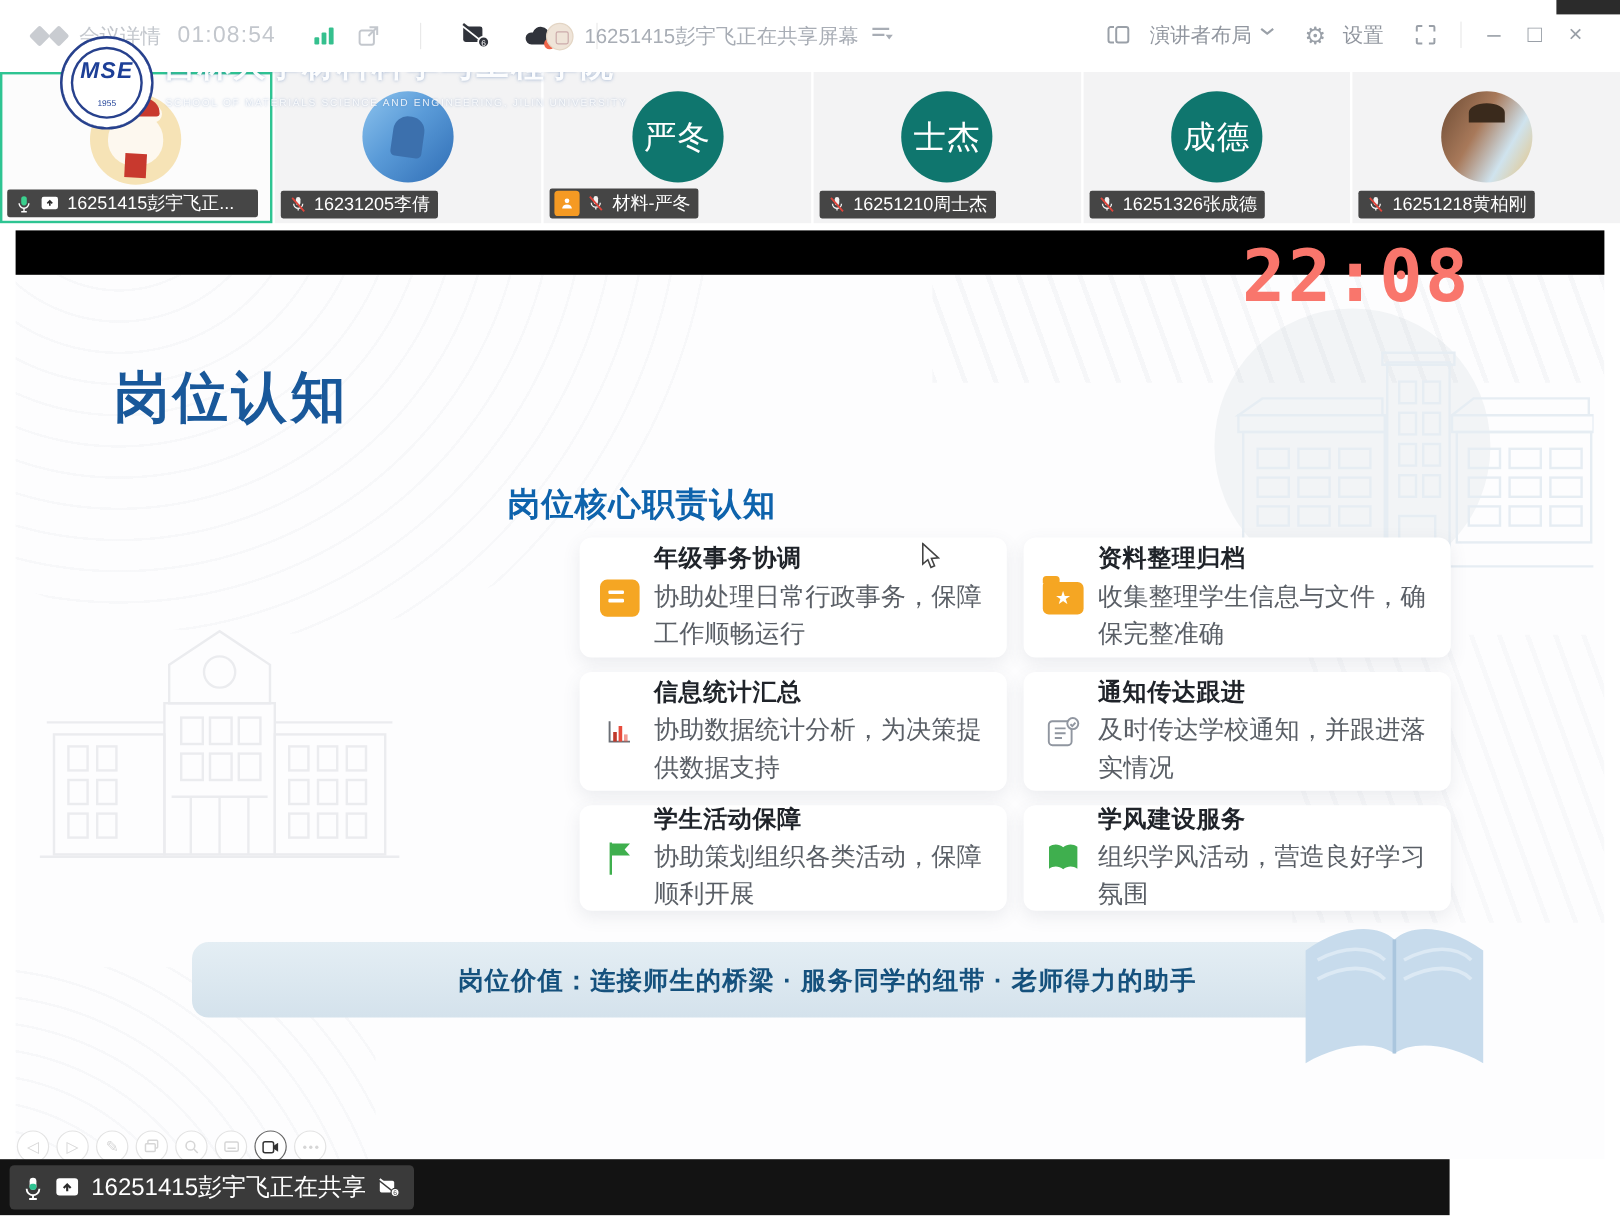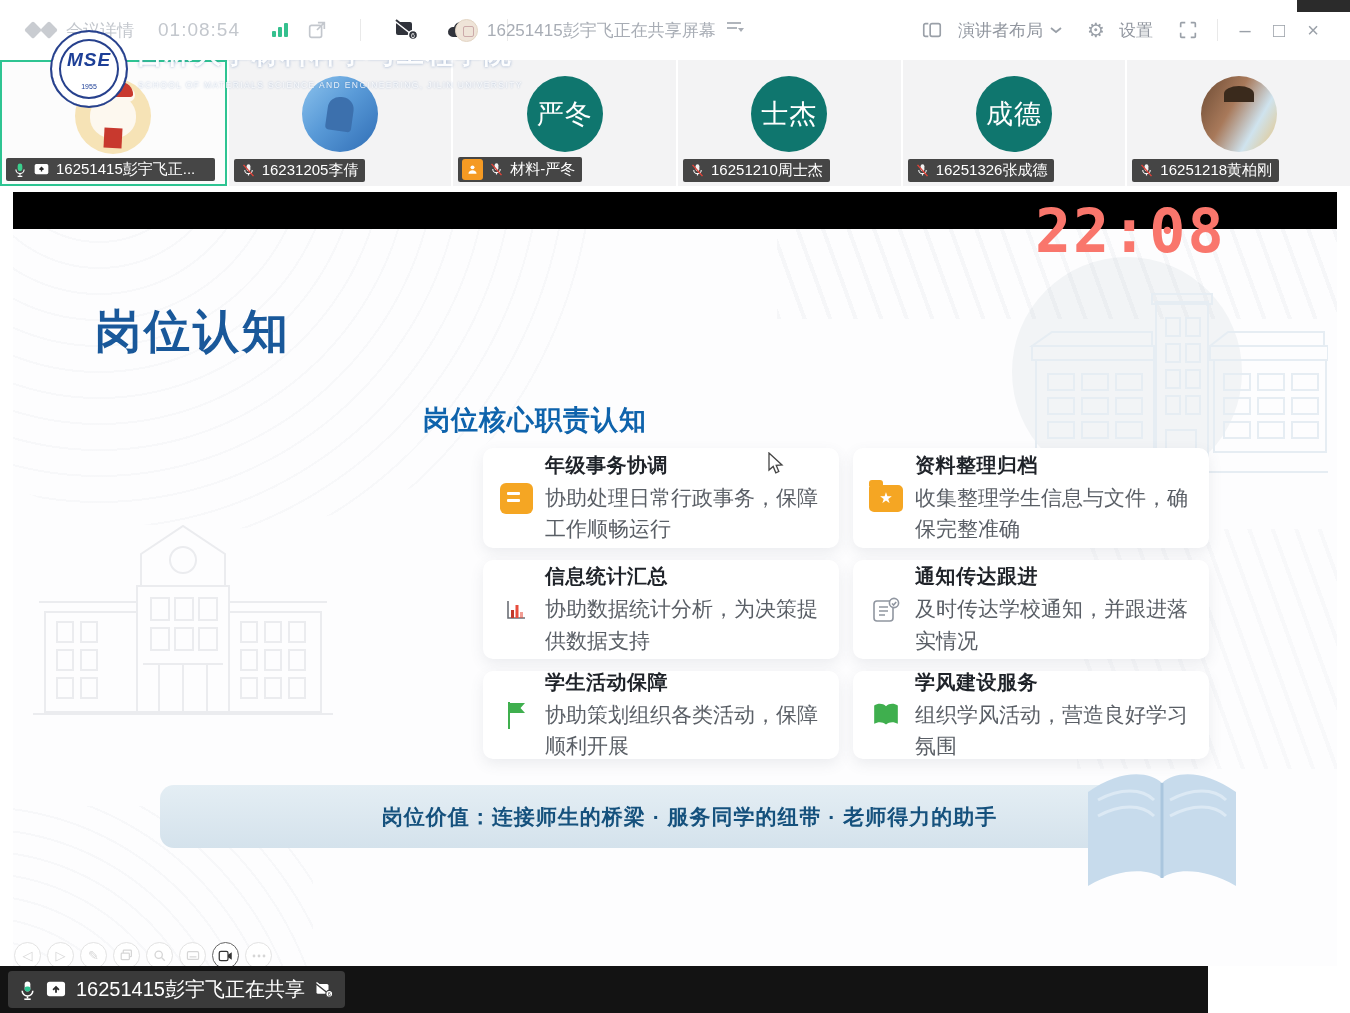--- a/index.html
+++ b/index.html
@@ -6,30 +6,30 @@
   html,body { width:1350px; height:1013px; overflow:hidden; background:#fff;
     font-family:"Liberation Sans","DejaVu Sans",sans-serif; }
   .app { position:relative; width:1350px; height:1013px; background:#fff; overflow:hidden; }
 
   
   .topbar { position:absolute; top:0; left:0; right:0; height:60px; background:#fff; display:flex; align-items:center; z-index:30; }
   .tb-left { display:flex; align-items:center; margin-left:26px; gap:10px; }
   .meet-logo { display:flex; gap:2px; }
   .meet-logo span { width:14px; height:14px; background:#c9ccd1; transform:rotate(45deg) scale(.9); border-radius:2px; display:inline-block; }
   .tb-text { color:#c3c7cd; font-size:17px; }
-  .tb-time { color:#c3c7cd; font-size:19px; margin-left:14px; letter-spacing:1px; }
+  .tb-time { color:#c3c7cd; font-size:19px; margin-left:4px; letter-spacing:1px; }
   .sig { display:flex; align-items:flex-end; gap:2px; margin-left:22px; }
   .sig i { width:4px; background:#35c08e; border-radius:1px; display:block; }
   .tb-divider { width:1px; height:22px; background:#e9e9e9; margin:0 14px; }
   .tb-icon { display:flex; align-items:center; justify-content:center; margin:0 8px; }
-  .tb-center { position:absolute; left:455px; display:flex; align-items:center; gap:9px; }
+  .tb-center { position:absolute; left:455px; display:flex; align-items:flex-end; gap:9px; }
   .mini-avatar { width:23px; height:23px; border-radius:50%; background:#efe4d8; border:1px solid #e3d5c4; position:relative; }
   .mini-avatar::after { content:""; position:absolute; left:7px; top:6px; width:9px; height:9px; border:1px solid #caa; border-radius:2px; }
   .tb-title { color:#a8adb5; font-size:17px; }
-  .tb-right { position:absolute; right:20px; display:flex; align-items:center; }
+  .tb-right { position:absolute; right:20px; display:flex; align-items:flex-start; }
   .tb-label { color:#91969f; font-size:17px; margin:0 6px; }
   .gear-glyph { font-size:20px; color:#9aa0a8; }
   .winbtn { color:#9aa0a8; font-size:20px; width:34px; text-align:center; }
   .corner-black { position:absolute; right:0; top:0; width:53px; height:12px; background:#2b2b2b; z-index:40; }
 
   
   .strip { position:absolute; top:60px; left:0; right:0; height:126px; display:flex; gap:2px; background:#fff; z-index:20; }
   .tile { flex:1; position:relative; background:#f3f3f4; overflow:hidden; }
   .tile.sharing { border:2px solid #2ec492; background:#fcfcfc; }
   .avatar { position:absolute; left:50%; top:16px; transform:translateX(-50%); width:76px; height:76px; border-radius:50%; display:flex; align-items:center; justify-content:center; }

